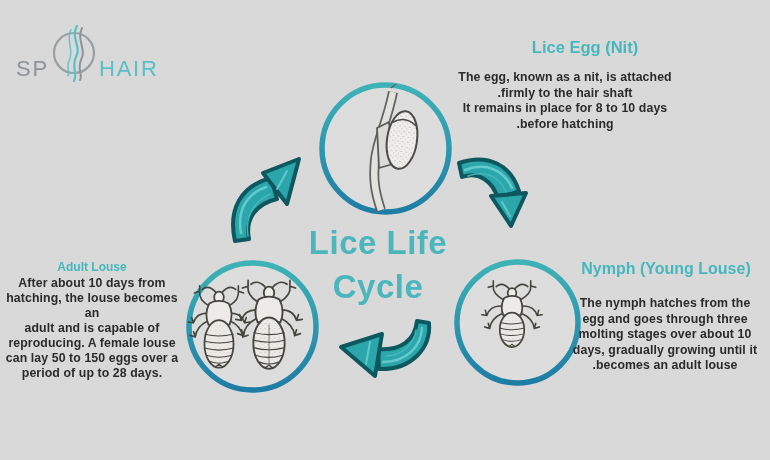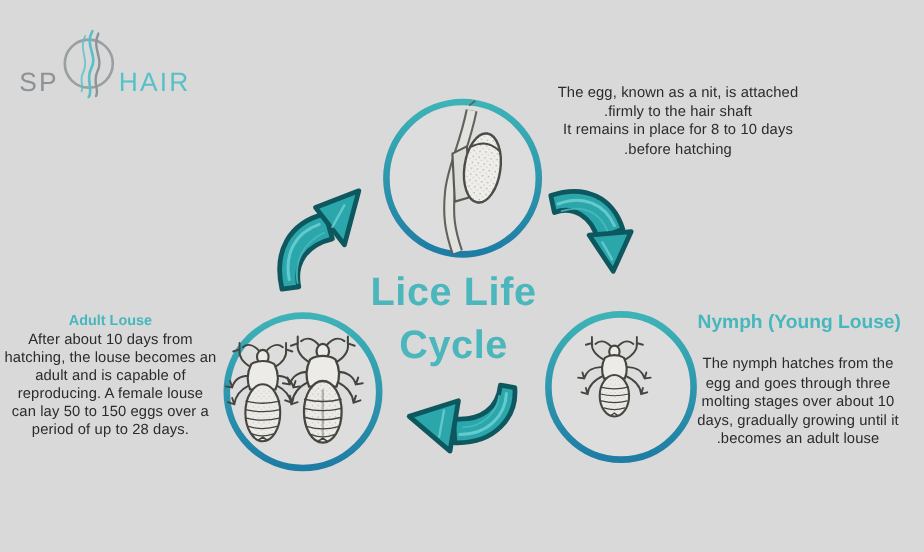--- a/index.html
+++ b/index.html
@@ -20,21 +20,21 @@
     color:#4bb6bc; font-size:33px; font-weight:bold; line-height:44px; letter-spacing:.5px;
   }
 
   
   .stage-title { position:absolute; text-align:center; color:#45b7bd; font-weight:bold; font-size:16.5px; }
   .t-egg   { left:475px; top:38px;  width:220px; }
   .t-adult { left:2px;   top:260px; width:180px; font-size:12px; }
   .t-nymph { left:556px; top:260px; width:220px; font-size:16px; }
 
   .stage-desc {
-    position:absolute; text-align:center; color:#2b2b2b; font-weight:normal;
+    position:absolute; text-align:center; color:#2b2b2b; font-weight:bold;
     font-size:12.3px; line-height:15.5px; white-space:pre-line; letter-spacing:.1px;
   }
   .d-egg   { left:455px; top:70px;  width:220px; }
   .d-adult { left:2px;   top:276px; width:180px; line-height:15px;text-align:center; }
   .d-nymph { left:555px; top:296px; width:220px; }
 
   .circle-svg, .arrow-svg { position:absolute; display:block; }
 </style>
 </head>
 <body>
@@ -186,20 +186,21 @@
   <svg class="arrow-svg" style="left:334px;top:312px" width="100" height="76" viewBox="0 0 100 76">
     <g stroke="#0d575f" stroke-width="4" stroke-linejoin="round" stroke-linecap="round" fill="#2ba7ac">
       <path d="M95,11 C97,36 78,58 45,57 L44,37 C67,39 81,28 83,9 Z"></path>
       <polygon points="7,35 48,22 41,64"></polygon>
     </g>
     <path d="M88,16 C87,35 72,50 49,50" stroke="#6fd0d3" stroke-width="2.5" fill="none" opacity=".85" stroke-linecap="round"></path>
     <path d="M82,18 C80,32 68,44 52,44" stroke="#49b9bd" stroke-width="1.5" fill="none" opacity=".9" stroke-linecap="round"></path>
     <path d="M36,30 L32,52" stroke="#6fd0d3" stroke-width="2" fill="none" opacity=".8" stroke-linecap="round"></path>
   </svg>
 
+  <div class="stage-title t-egg">Lice Egg (Nit)</div>
   <div class="stage-desc d-egg">The egg, known as a nit, is attached
 .firmly to the hair shaft
 It remains in place for 8 to 10 days
 .before hatching</div>
 
   <div class="stage-title t-adult">Adult Louse</div>
   <div class="stage-desc d-adult">After about 10 days from
 hatching, the louse becomes an
 adult and is capable of
 reproducing. A female louse

